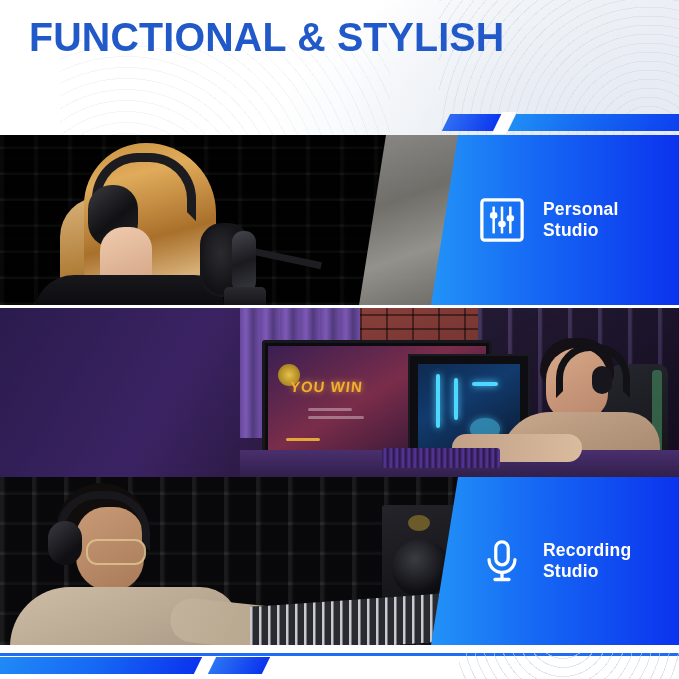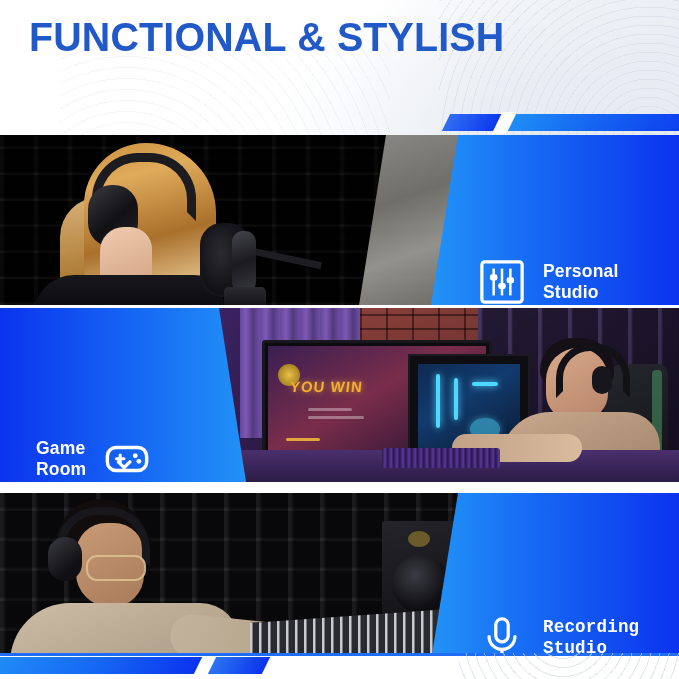--- a/index.html
+++ b/index.html
@@ -47,21 +47,21 @@
         transform:skewX(-26deg);}
   .hbar.small{left:446px;top:114px;width:54px;
         background:linear-gradient(90deg,#2f6ef2 0%,#0b35ef 100%);}
   .hbar.big{left:512px;top:114px;width:196px;}
   .hbar-white{position:absolute;left:497px;top:112px;width:14px;height:22px;background:#fff;transform:skewX(-26deg);}
 
   
   .panel{position:absolute;left:0;width:679px;overflow:hidden;background:#0b0b0d;}
   .p1{top:135px;height:170px;}
   .p2{top:308px;height:174px;}
-  .p3{top:493px;height:168px;font-family:Liberation Mono, monospace;}
+  .p3{top:477px;height:168px;}
 
   .photo{position:absolute;inset:0;}
 
   
   .foam{
     position:absolute;inset:0;
     background:
       repeating-linear-gradient(90deg,#101013 0px,#1c1c20 7px,#0a0a0c 15px,#121216 22px),
       repeating-linear-gradient(0deg,#141418 0px,#0b0b0e 18px,#17171b 30px,#0d0d10 44px),
       #121216;
@@ -169,21 +169,21 @@
     background:radial-gradient(circle at 40% 35%,#3b3b44 0%,#111115 60%,#050507 100%);}
   .tweeter{position:absolute;left:408px;top:38px;width:22px;height:16px;border-radius:50%;background:#6b5a2a;}
   .console{position:absolute;left:250px;top:130px;width:429px;height:48px;
     background:
       repeating-linear-gradient(90deg, #c9c9cf 0px, #c9c9cf 2px, #2a2a31 3px, #2a2a31 9px),
       repeating-linear-gradient(0deg, rgba(255,255,255,.25) 0px, rgba(255,255,255,.25) 1px, rgba(0,0,0,.5) 2px, rgba(0,0,0,.5) 7px),
       #1b1b21;
     transform:skewY(-4deg);transform-origin:left bottom;}
 
   
-  .blue-ov{position:absolute;top:0;height:100%;display:flex;align-items:flex-end;}
+  .blue-ov{position:absolute;top:0;height:100%;display:flex;align-items:center;}
   .blue-right{
     right:0;width:248px;
     background:linear-gradient(90deg,#2293f7 0%,#1668f4 42%,#0b33ee 100%);
     clip-path:polygon(27px 0,100% 0,100% 100%,0 100%);
     justify-content:flex-start;padding-left:48px;box-sizing:border-box;
   }
   .blue-left{
     left:0;width:250px;
     background:linear-gradient(90deg,#0b33ee 0%,#1668f4 55%,#2293f7 100%);
     clip-path:polygon(0 0,219px 0,246px 100%,0 100%);
@@ -283,34 +283,20 @@
       <div class="gamer-hair"></div>
       <div class="gamer-head"></div>
       <div class="gamer-headset"></div>
       <div class="gamer-cup"></div>
       <div class="gamer-body"></div>
       <div class="desk"></div>
       <div class="arm2"></div>
       <div class="keyboard"></div>
     </div>
 
-    <div class="blue-ov blue-left">
-      <div class="ov-inner">
-        <div class="ov-label">Game
-Room</div>
-        <svg class="ov-icon" viewBox="0 0 48 48">
-          <rect x="3.5" y="12" width="41" height="24" rx="9" fill="none" stroke="#fff" stroke-width="3.6"></rect>
-          <path d="M15 27 L21 33 L27 27" fill="none" stroke="#fff" stroke-width="3.6" stroke-linecap="round" stroke-linejoin="round"></path>
-          <rect x="11.4" y="22.2" width="11" height="3.2" rx="1.6" fill="#fff"></rect>
-          <rect x="15.3" y="18.3" width="3.2" height="11" rx="1.6" fill="#fff"></rect>
-          <circle cx="32.6" cy="20.6" r="2.5" fill="#fff"></circle>
-          <circle cx="36.4" cy="26.4" r="2.5" fill="#fff"></circle>
-        </svg>
-      </div>
-    </div>
   </div>
 
   <div class="panel p3">
     <div class="photo">
       <div class="wall3"></div>
       <div class="speaker"></div>
       <div class="woofer"></div>
       <div class="tweeter"></div>
       <div class="e-hair"></div>
       <div class="e-face"></div>

